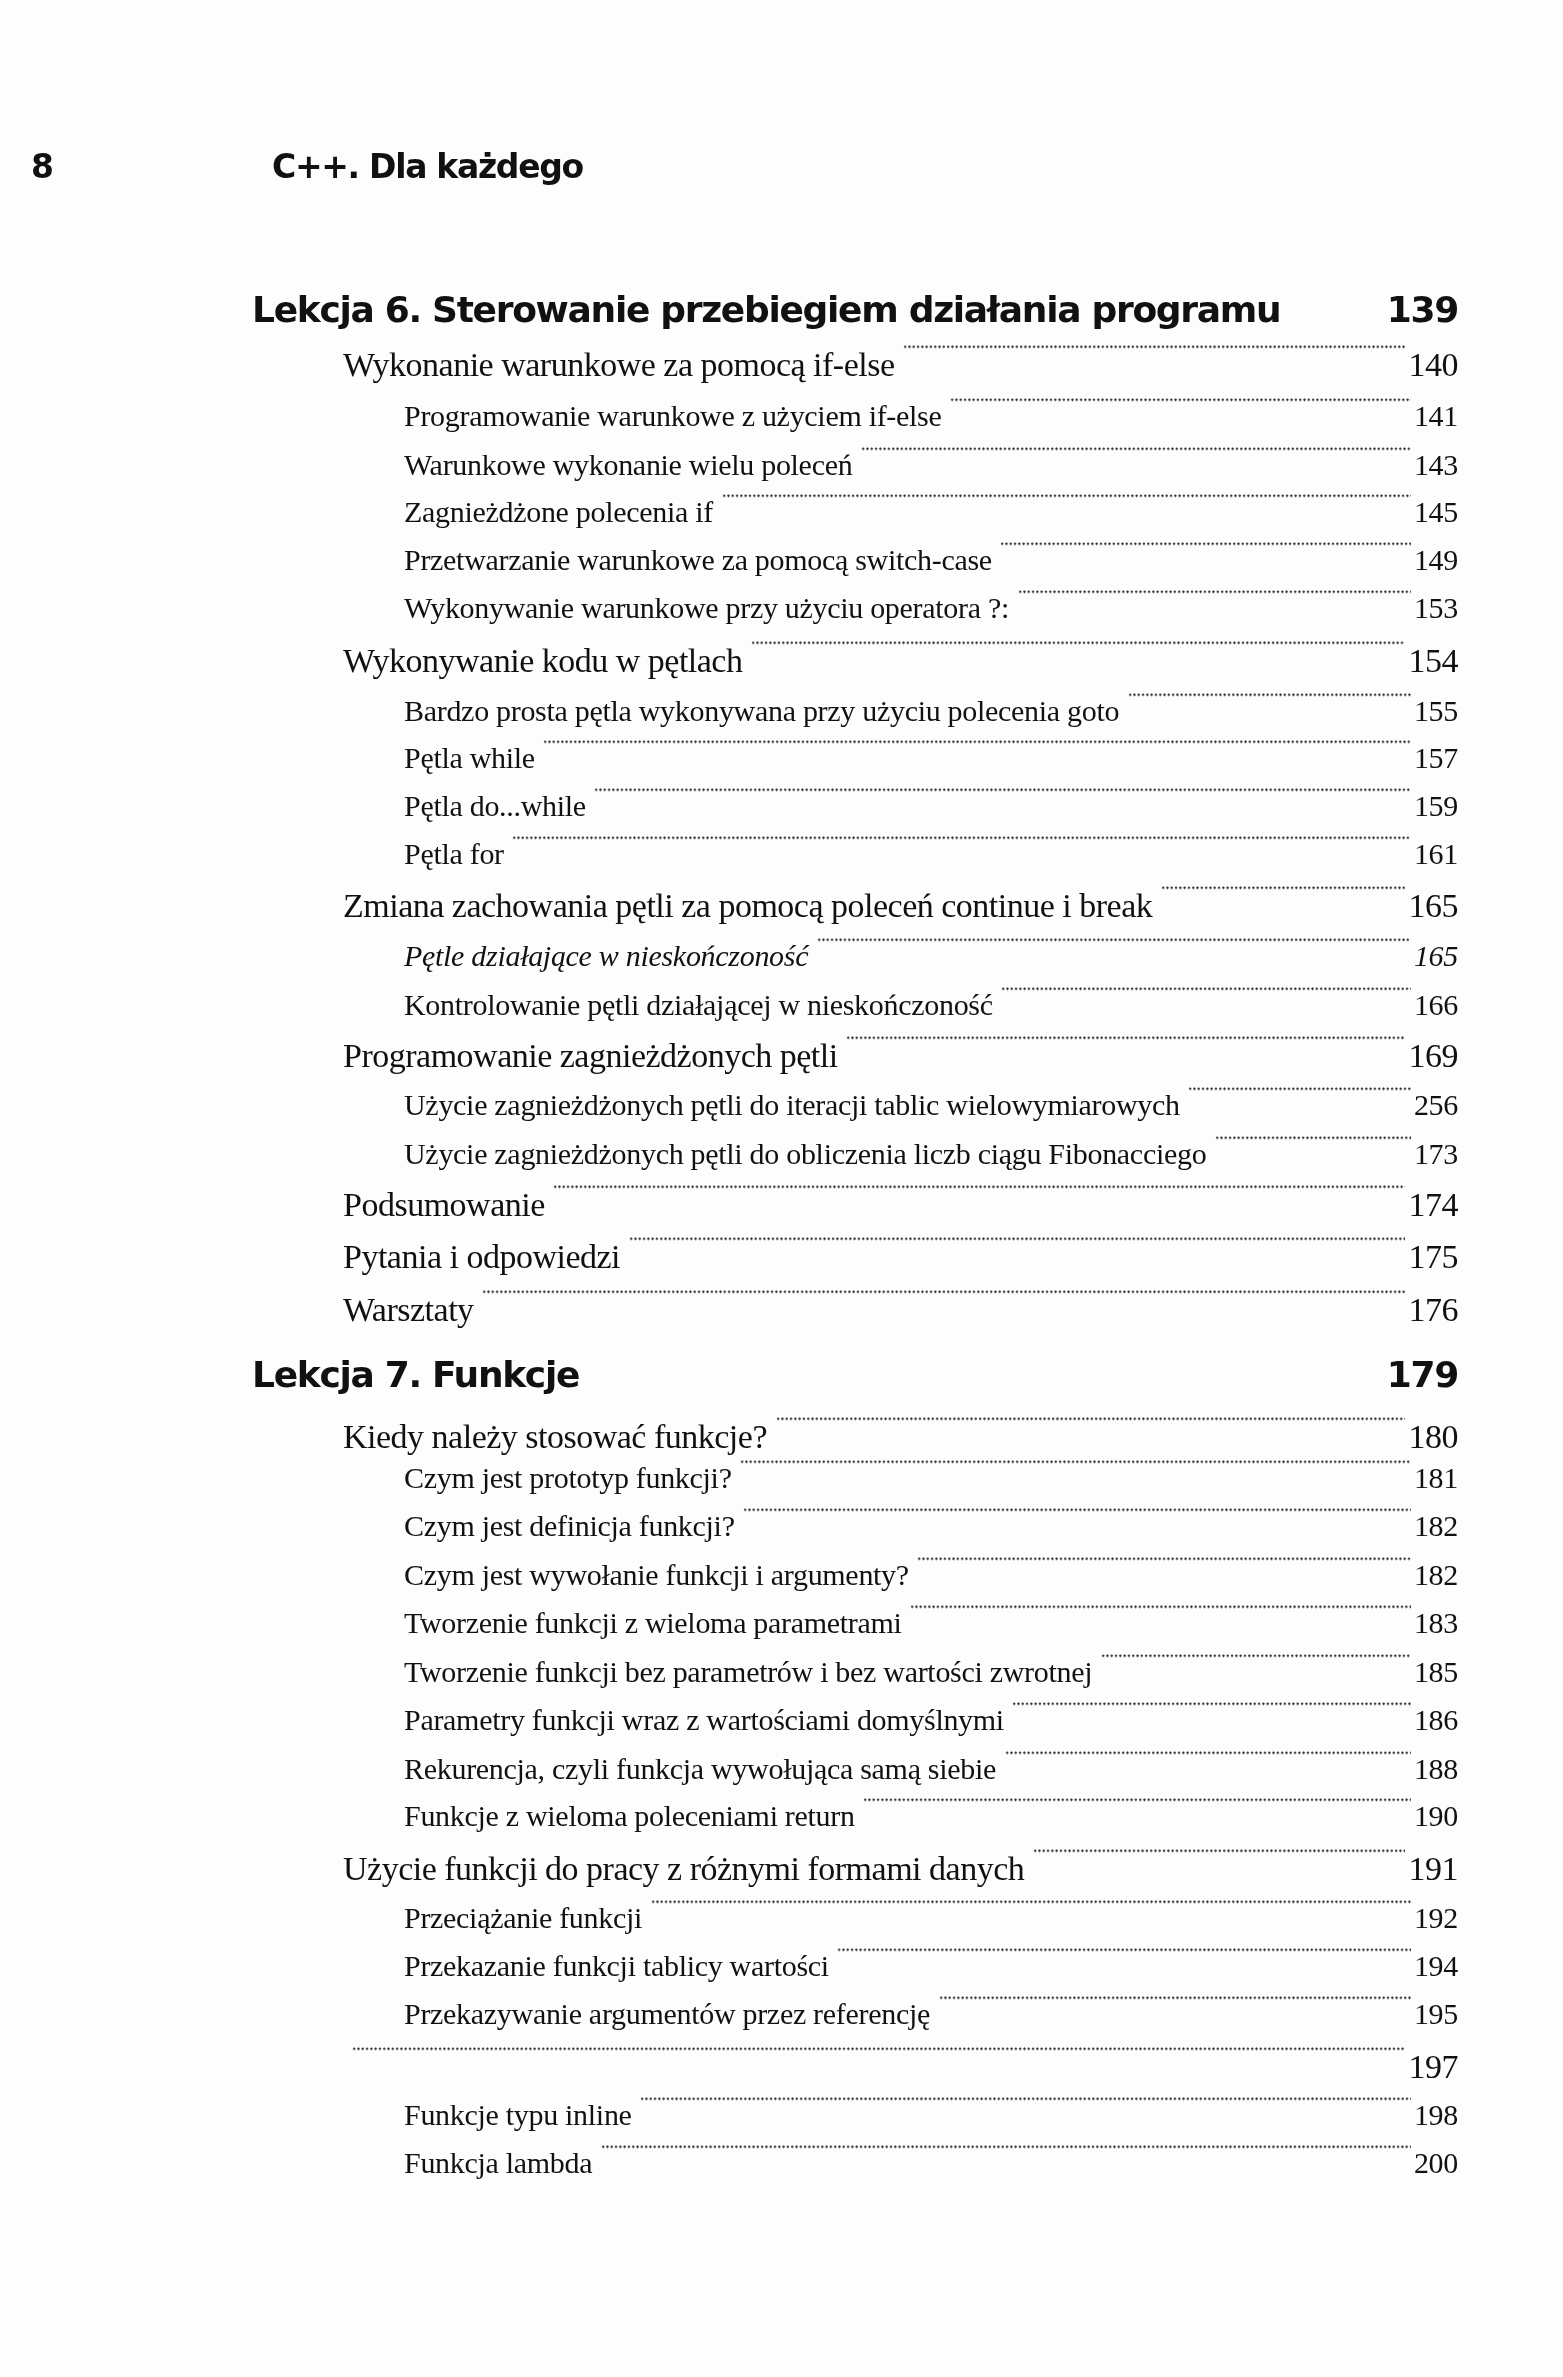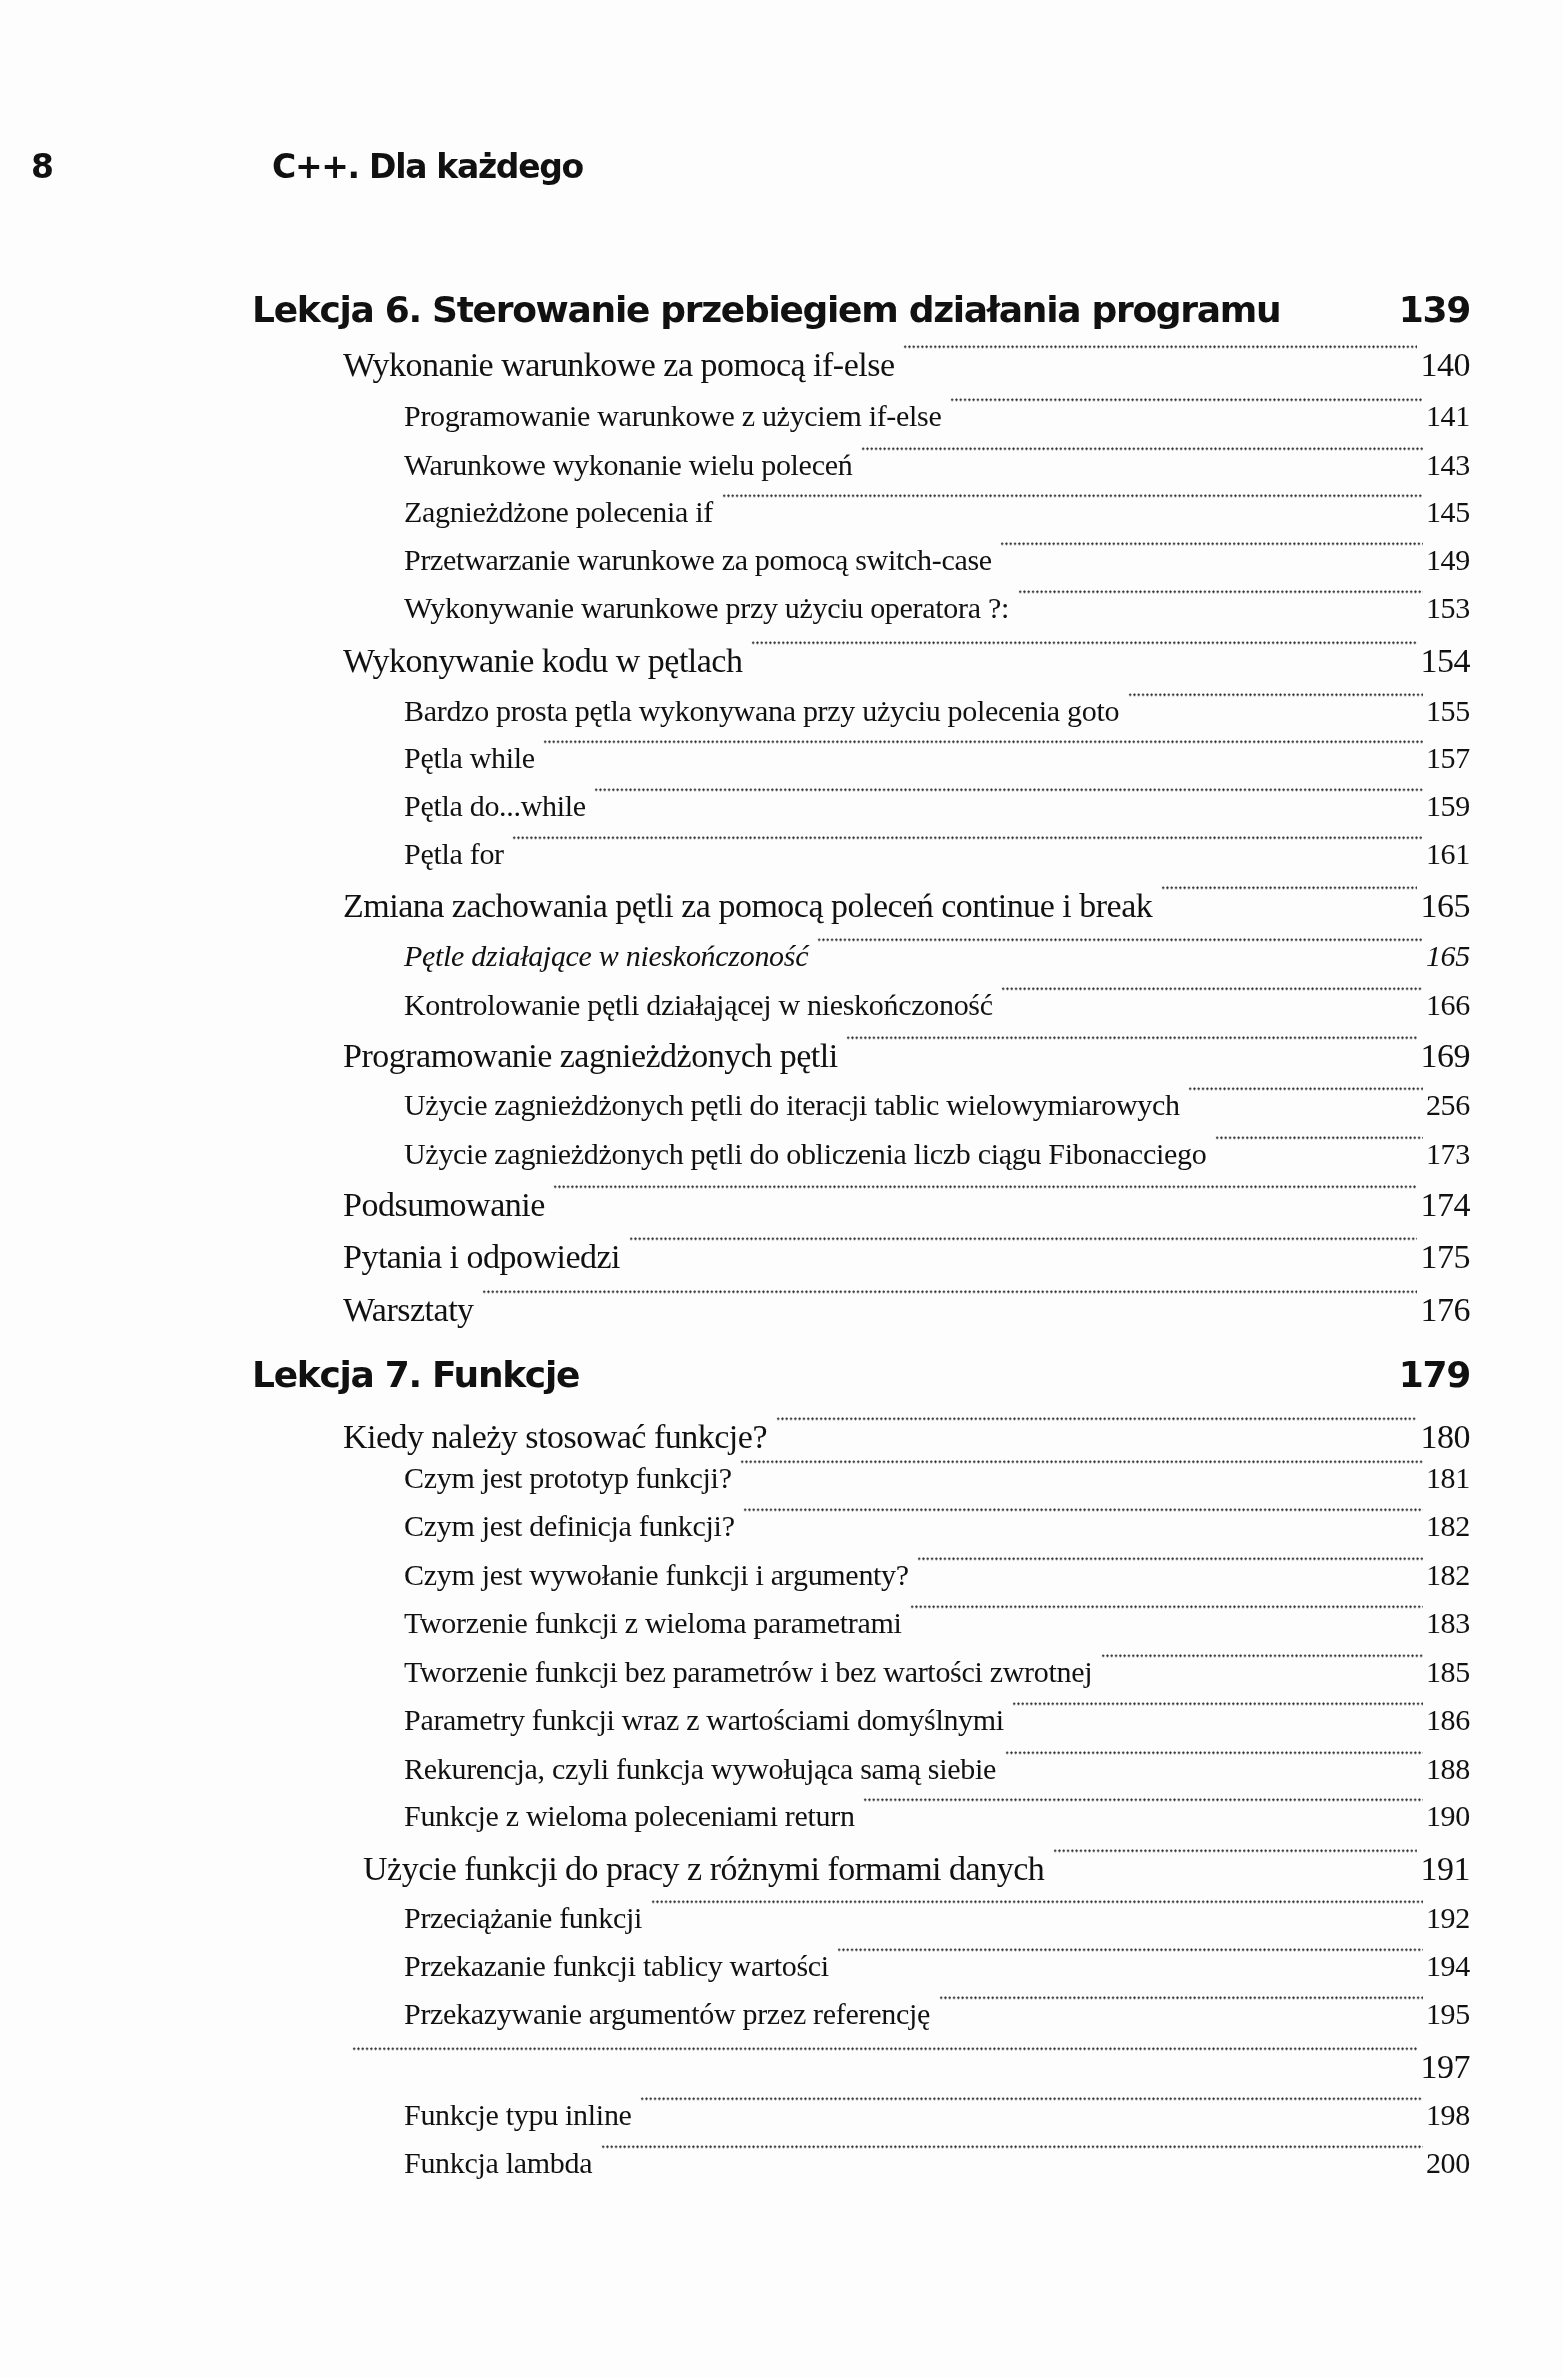--- a/index.html
+++ b/index.html
@@ -5,21 +5,21 @@
   html, body { margin: 0; padding: 0; }
   body {
     width: 1564px; height: 2377px; background: #fdfdfd; position: relative; overflow: hidden;
     color: #111;
   }
   .sans { font-family: "DejaVu Sans", "Liberation Sans", sans-serif; font-weight: bold; }
   .serif { font-family: "Liberation Serif", "DejaVu Serif", serif; }
   #page-number { position: absolute; left: 31px; top: 147px; font-size: 33px; letter-spacing: -0.9px; }
   #running-head { position: absolute; left: 272px; top: 147px; font-size: 33px; letter-spacing: -1.3px; }
   .row {
-    position: absolute; display: flex; align-items: flex-start; right: 94px; white-space: nowrap;
+    position: absolute; display: flex; align-items: flex-start; right: 106px; white-space: nowrap;
   }
   .row .label { flex: 0 0 auto; }
   .row .dots {
     flex: 1 1 auto; margin: 0 3.4px 0 8.6px; height: 5.1px; align-self: baseline;
     background-image: radial-gradient(circle, #222 0.9px, transparent 1.4px);
     background-size: 4.3px 5.1px; background-repeat: repeat-x; background-position: left bottom;
     transform: translateY(-1.7px);
   }
   .row .page { flex: 0 0 auto; }
   .lesson { left: 252px; font-size: 36px; letter-spacing: -1.3px; }
@@ -184,21 +184,21 @@
     <div class="row serif lvl2" style="top: 1752px;">
       <span class="label">Rekurencja, czyli funkcja wywołująca samą siebie</span>
       <span class="dots"></span>
       <span class="page">188</span>
     </div>
     <div class="row serif lvl2" style="top: 1799px;">
       <span class="label">Funkcje z wieloma poleceniami return</span>
       <span class="dots"></span>
       <span class="page">190</span>
     </div>
-    <div class="row serif lvl1" style="top: 1850px; margin-left: 20px;">
+    <div class="row serif lvl1" style="top: 1850px;">
       <span class="label">Użycie funkcji do pracy z różnymi formami danych</span>
       <span class="dots"></span>
       <span class="page">191</span>
     </div>
     <div class="row serif lvl2" style="top: 1901px;">
       <span class="label">Przeciążanie funkcji</span>
       <span class="dots"></span>
       <span class="page">192</span>
     </div>
     <div class="row serif lvl2" style="top: 1949px;">

